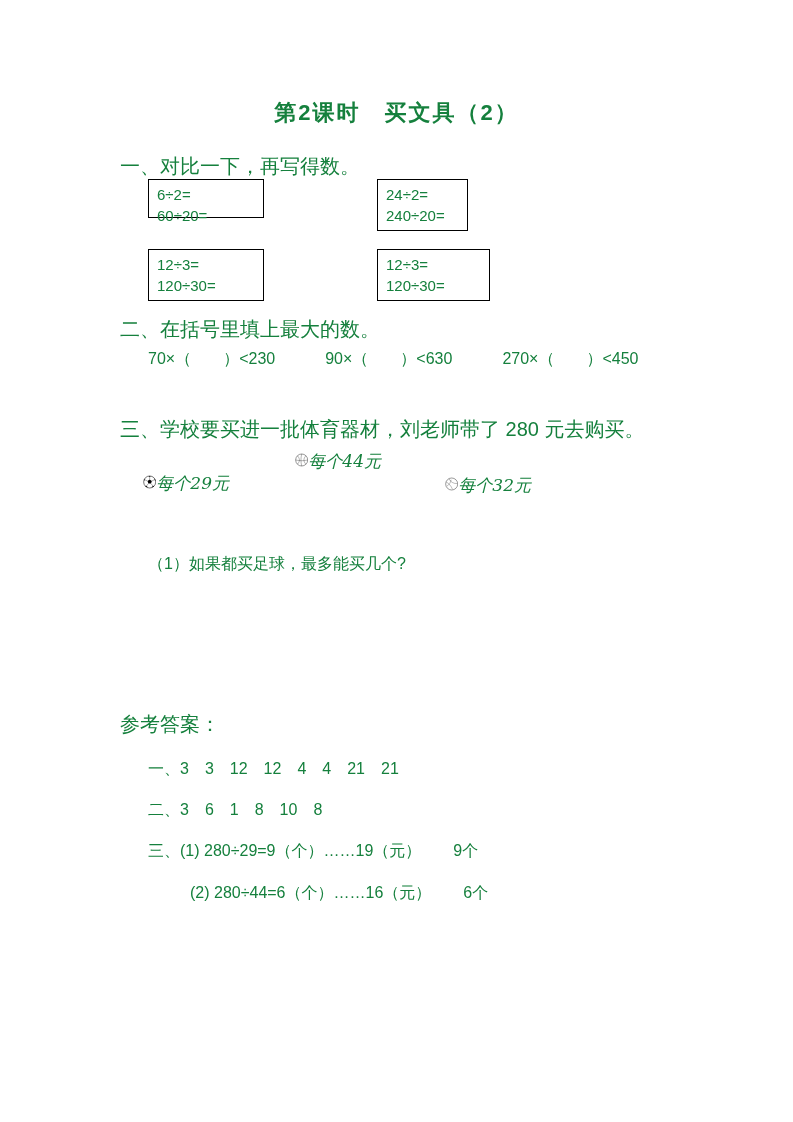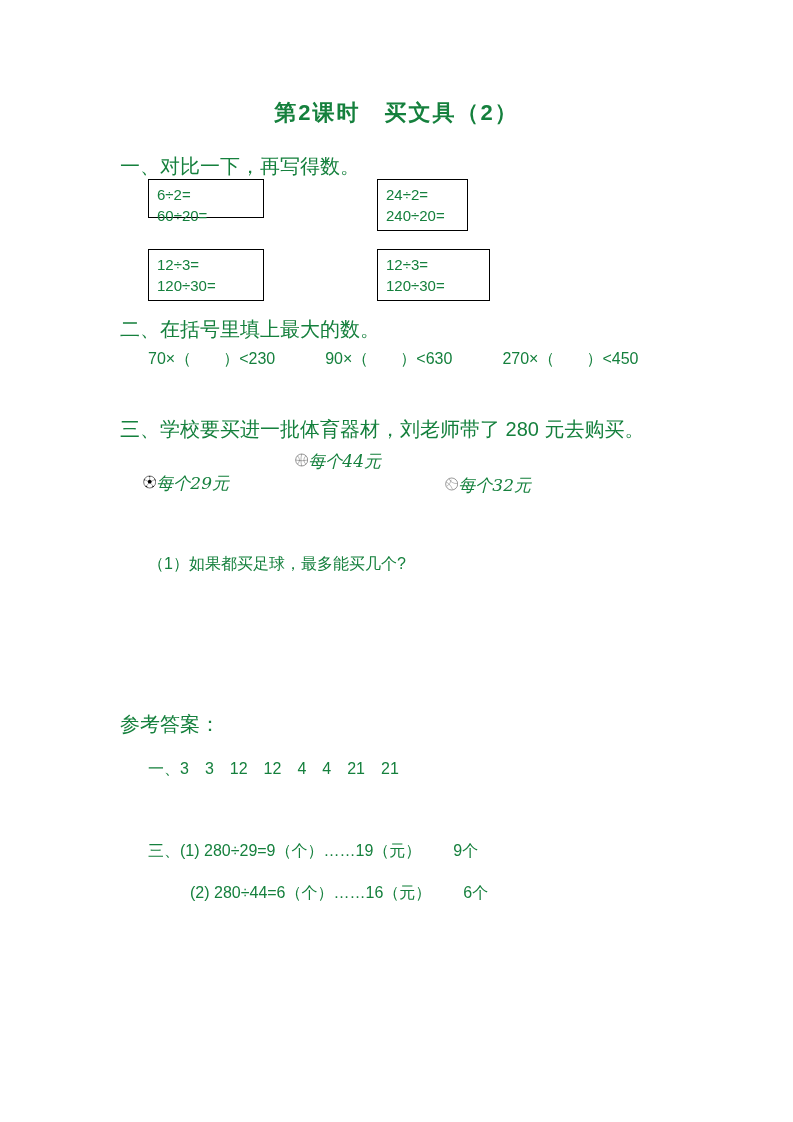--- a/index.html
+++ b/index.html
@@ -138,16 +138,17 @@
         <path d="M14,66 C30,58 42,40 46,18"></path>
       </g>
     </svg>
     <div class="caption">每个32元</div>
   </div>
 
   <div class="question" id="q1">（1）如果都买足球，最多能买几个?</div>
 
   <div class="heading" id="answers-label">参考答案：</div>
   <div class="answer" id="ans1">一、3　3　12　12　4　4　21　21</div>
+  <div class="answer" id="ans2">二、3　6　1　8　10　8</div>
   <div class="answer" id="ans3">三、(1) 280÷29=9（个）……19（元）　　9个</div>
   <div class="answer" id="ans4">(2) 280÷44=6（个）……16（元）　　6个</div>
 
 </div>
 
 </body></html>

